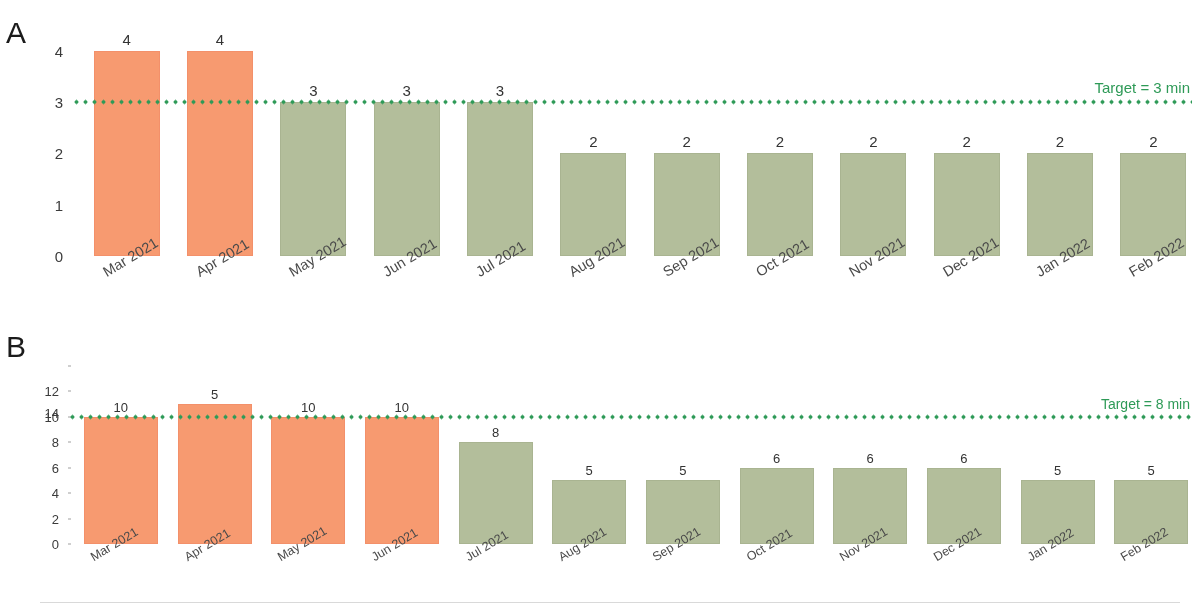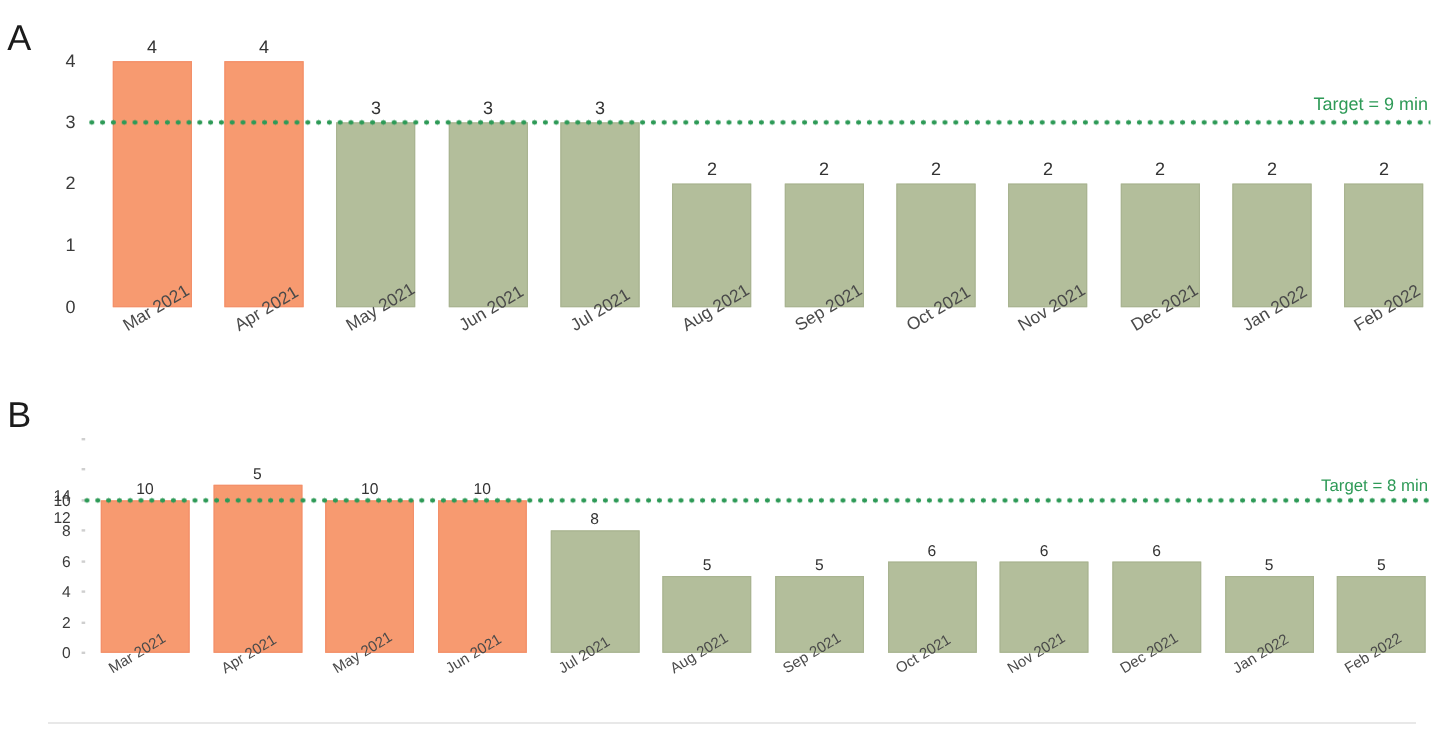--- a/index.html
+++ b/index.html
@@ -189,21 +189,21 @@
             <div class="xtick" style="left: 6px; margin-top: 10px;">Jan 2022</div>
           </div>
           <div class="bar-slot" style="left: 1048.33px; width: 66px;">
             <div class="bar under" title="Feb 2022: 2" style="height: 102.727px;"></div>
             <div class="bar-label" style="bottom: 105.727px;">2</div>
             <div class="xtick" style="left: 6px; margin-top: 10px;">Feb 2022</div>
           </div>
         </div>
       <div class="target">
           <div class="target-line" style="top: 71.9091px;"></div>
-          <div class="target-label" style="top: 71.9091px;">Target = 9 min</div>
+          <div class="target-label" style="top: 71.9091px;">Target = 3 min</div>
         </div>
     </div>
   </section>
 
   <section class="panel" id="panelB">
     <div class="panel-letter">B</div>
 
     <div class="plot" id="plotB">
       <div class="yaxis">
           <div class="ytick" style="top: 186px;">0</div>
@@ -211,21 +211,21 @@
           <div class="ytick" style="top: 160.521px;">2</div>
           <div class="ygriddot" style="top: 160.521px;"></div>
           <div class="ytick" style="top: 135.041px;">4</div>
           <div class="ygriddot" style="top: 135.041px;"></div>
           <div class="ytick" style="top: 109.562px;">6</div>
           <div class="ygriddot" style="top: 109.562px;"></div>
           <div class="ytick" style="top: 84.0822px;">8</div>
           <div class="ygriddot" style="top: 84.0822px;"></div>
           <div class="ytick" style="top: 58.6027px;">10</div>
           <div class="ygriddot" style="top: 58.6027px;"></div>
-          <div class="ytick" style="top: 33.1233px; margin-top: 40px;">12</div>
+          <div class="ytick" style="top: 33.1233px;">12</div>
           <div class="ygriddot" style="top: 33.1233px;"></div>
           <div class="ytick" style="top: 7.64384px; margin-top: 47px;">14</div>
           <div class="ygriddot" style="top: 7.64384px;"></div>
         </div>
       <div class="bars">
           <div class="bar-slot" style="left: 15.8333px; width: 74px;">
             <div class="bar over" title="Mar 2021: 10" style="height: 127.397px;"></div>
             <div class="bar-label" style="bottom: 129.397px;">10</div>
             <div class="xtick" style="left: 4px; margin-top: 8px;">Mar 2021</div>
           </div>

